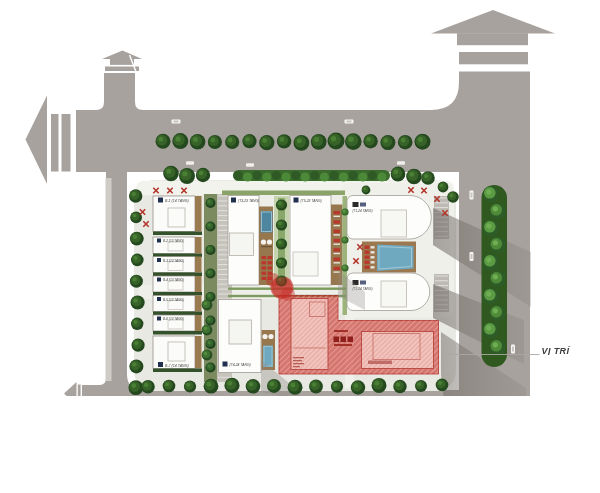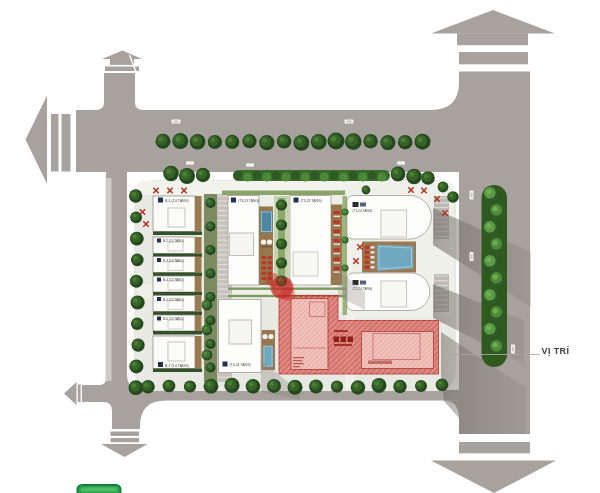--- a/index.html
+++ b/index.html
@@ -1,15 +1,15 @@
 <!DOCTYPE html>
 <html><head><meta charset="utf-8">
 <style>
 html,body{margin:0;padding:0;background:#ffffff;font-family:"Liberation Sans",sans-serif;}
-#wrap{position:relative;width:600px;height:493px;overflow:hidden;background:#ffffff;}
+#wrap{position:relative;width:600px;height:396px;overflow:hidden;background:#ffffff;font-style:italic;}
 </style></head><body>
 <div id="wrap">
 <svg width="600" height="493" viewBox="0 0 600 493" xmlns="http://www.w3.org/2000/svg">
 <defs>
 <pattern id="redhatch" width="4" height="4" patternTransform="rotate(45)" patternUnits="userSpaceOnUse">
   <rect width="4" height="4" fill="none"></rect>
   <line x1="0" y1="0" x2="0" y2="4" stroke="rgba(255,198,190,0.8)" stroke-width="1.1"></line>
 </pattern>
 <pattern id="pinkhatch" width="3.4" height="3.4" patternTransform="rotate(45)" patternUnits="userSpaceOnUse">
   <rect width="3.4" height="3.4" fill="none"></rect>

